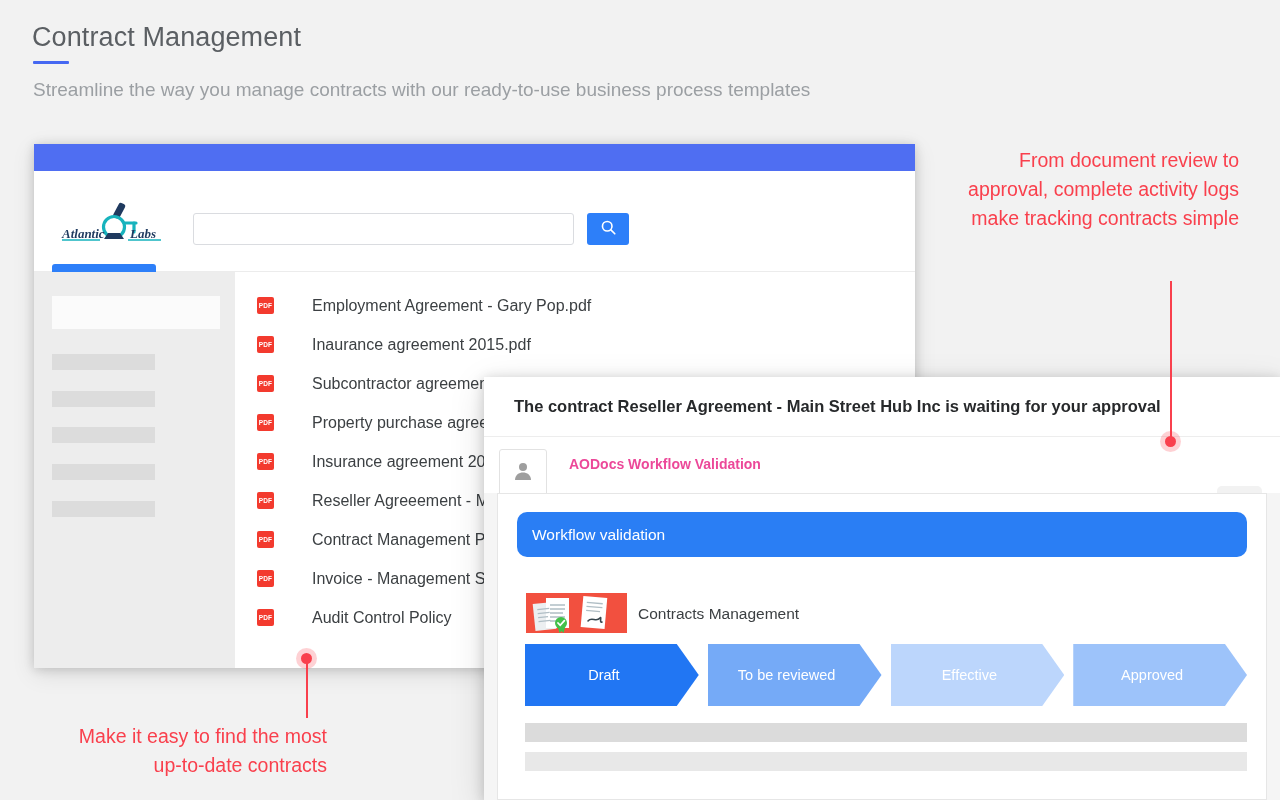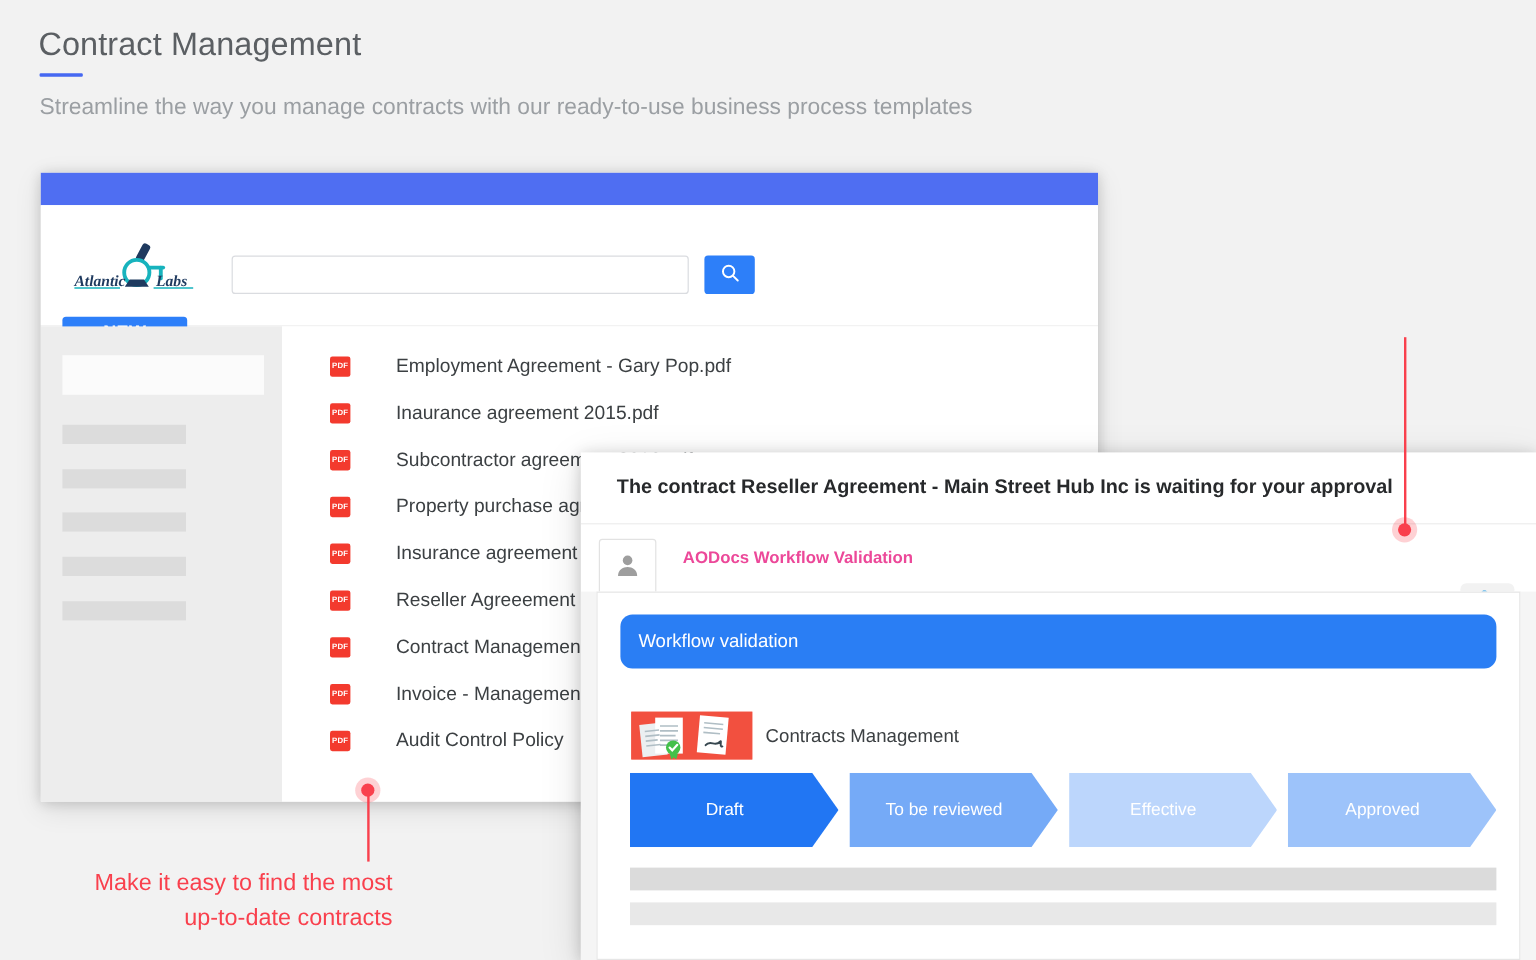--- a/index.html
+++ b/index.html
@@ -69,21 +69,21 @@
   .side-card {
     position: absolute; left: 18px; top: 24px; width: 168px; height: 33px;
     background: #fbfbfb;
   }
   .side-bar {
     position: absolute; left: 18px; width: 103px; height: 16px; background: #dcdcdc;
   }
   .app-main { flex: 1; background: #fff; padding-top: 14px; position: relative; }
 
   .file-row {
-    display: flex; align-items: center; height: 39px; padding-left: 40px;
+    display: flex; align-items: center; height: 39px; padding-left: 22px;
   }
   .pdf-ico {
     width: 17px; height: 17px; flex: none; border-radius: 2px;
     background: #f33a2e; color: #fff; font-size: 6.5px; font-weight: 700;
     display:flex; align-items:center; justify-content:center; letter-spacing: .2px;
   }
   .file-name {
     margin-left: 38px; font-size: 16px; color: #3c4043; white-space: nowrap;
   }
 
@@ -335,20 +335,21 @@
             <div class="stage" style="background: rgb(188, 214, 252);">Effective</div>
             <div class="stage" style="background: rgb(157, 195, 250);">Approved</div>
           </div>
 
         <div class="skel-wide skel-w1"></div>
         <div class="skel-wide skel-w2"></div>
       </div>
     </div>
   </div>
 
+  <div class="anno anno-tr">From document review to approval, complete activity logs make tracking contracts simple</div>
   <div class="conn conn-tr"></div>
   <div class="dot-halo" style="left:1160px; top:431px"></div>
   <div class="dot-core" style="left:1165px; top:436px"></div>
 
   <div class="anno anno-bl">Make it easy to find the most up-to-date contracts</div>
   <div class="conn conn-bl"></div>
   <div class="dot-halo" style="left:296px; top:648px"></div>
   <div class="dot-core" style="left:301px; top:653px"></div>
 
 </div>

